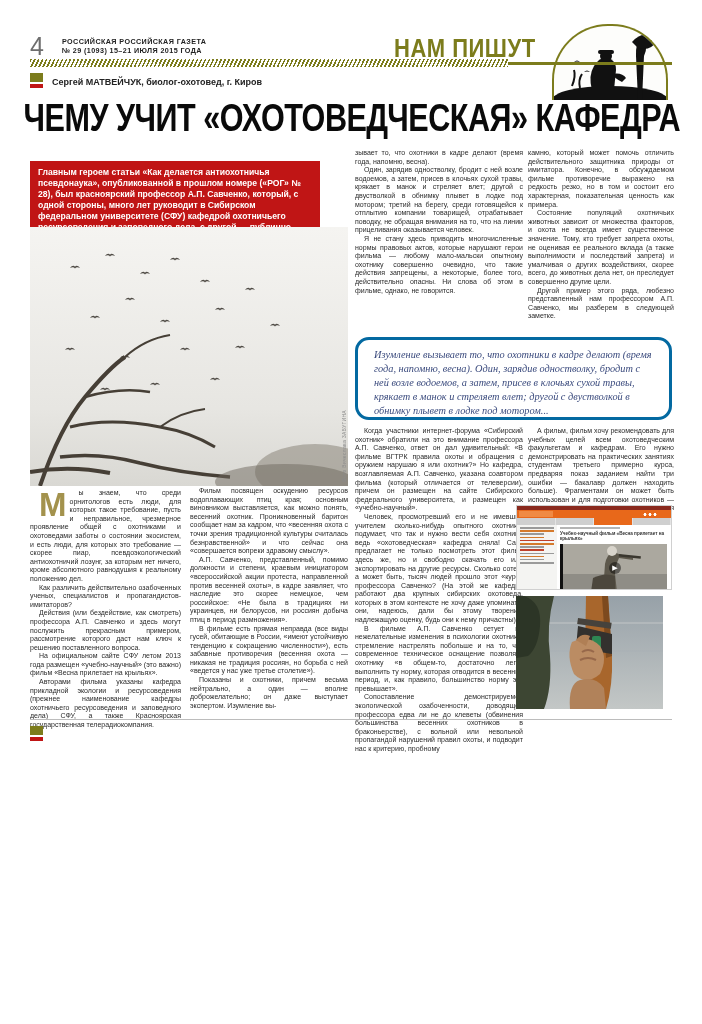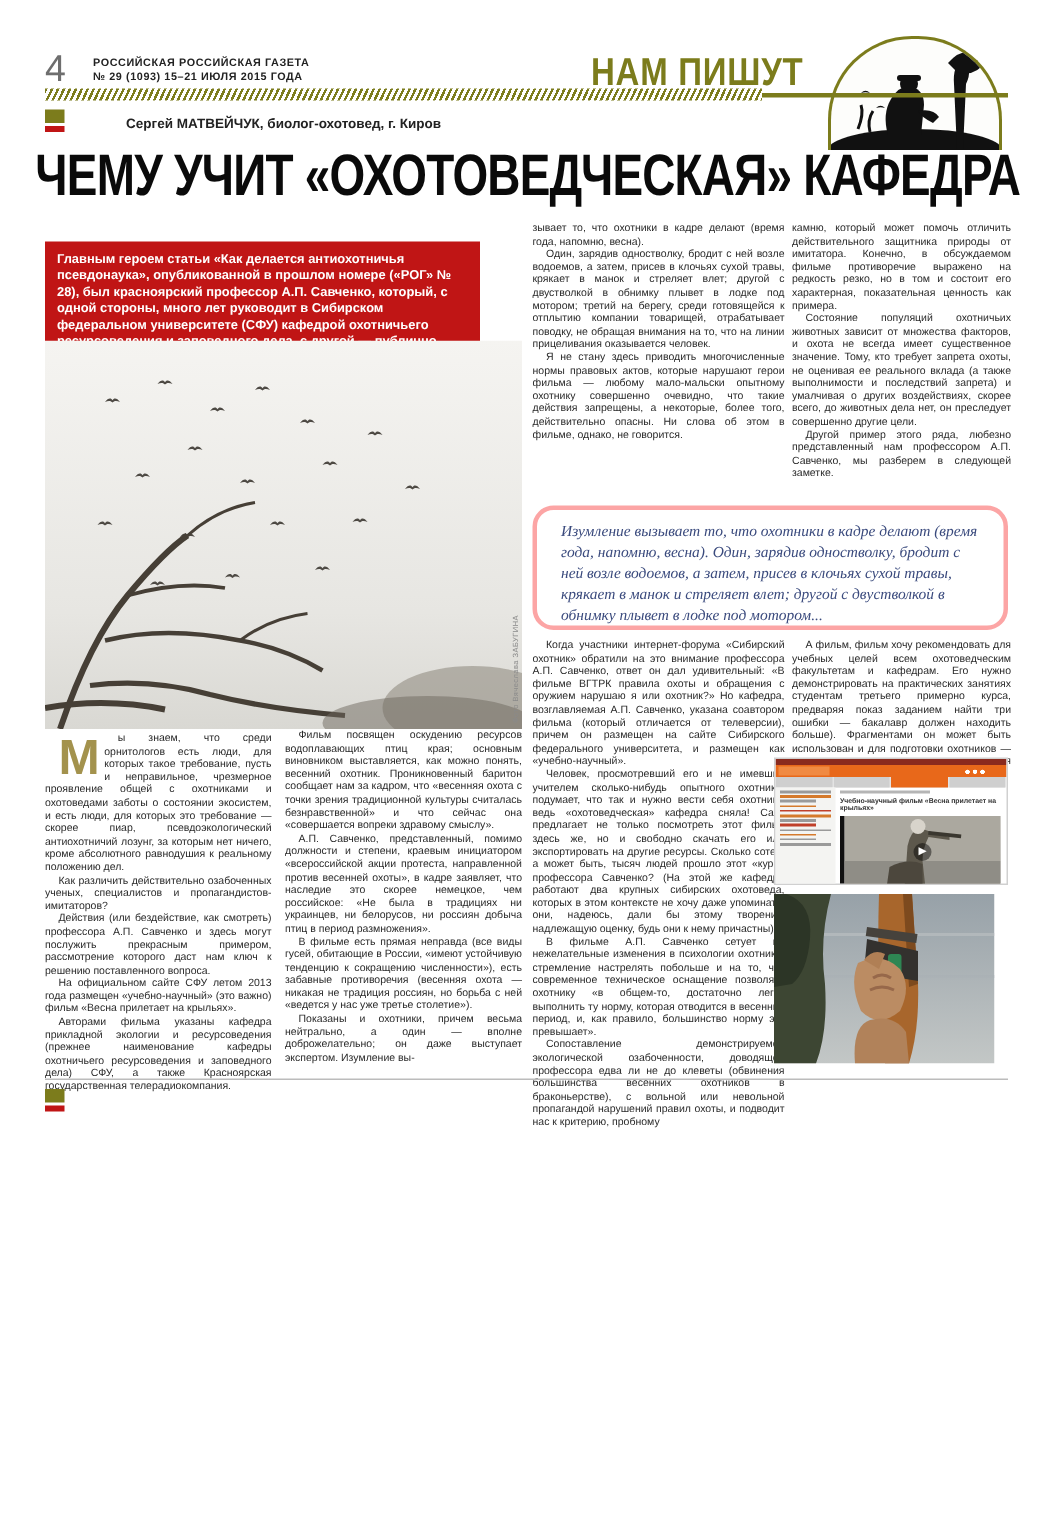--- a/index.html
+++ b/index.html
@@ -16,21 +16,21 @@
             background:repeating-linear-gradient(115deg,#7c7c1c 0 1.6px,#fff 1.6px 3.6px);}
   .thinbar{left:508px;top:62px;width:164px;height:3px;background:#7c7c1c;}
   .illus{left:552px;top:24px;width:116px;height:78px;}
   .illus-frame{width:112px;height:74px;border:2px solid #7c7c1c;border-bottom:none;
                border-radius:56px 56px 0 0;background:#fdfdfb;overflow:hidden;}
   
   .marker{width:13px;height:16px;}
   .marker .sq{width:13px;height:9px;background:#7c7c1c;}
   .marker .bar{width:13px;height:4px;background:#c01515;margin-top:2px;}
   .byline-marker{left:30px;top:73px;}
-  .byline-text{left:52px;top:77px;font-size:9px;font-weight:bold;color:#222;margin-left:32px;}
+  .byline-text{left:52px;top:77px;font-size:9px;font-weight:bold;color:#222;}
   
   .headline{left:30px;top:96px;width:642px;text-align:center;font-weight:bold;
             font-size:30px;letter-spacing:-.5px;color:#0a0a0a;white-space:nowrap;
             transform:scale(1.02,1.3);transform-origin:top center;}
   
   .leadbox{left:30px;top:161px;width:290px;height:77px;background:#c01515;
            box-sizing:border-box;padding:6px 8px;}
   .leadbox p{margin:0;color:#fff;font-weight:bold;font-size:8.6px;line-height:10.9px;
              text-align:left;}
   
@@ -45,21 +45,21 @@
   .c2{left:190px;top:487px;width:158px;}
   .c3t{left:355px;top:149px;width:168px;}
   .c4t{left:528px;top:149px;width:146px;}
   .c3b{left:355px;top:427px;width:168px;}
   .c4b{left:528px;top:427px;width:146px;}
   .dropcap{float:left;font-size:33px;line-height:29px;font-weight:bold;color:#a3924d;
            margin:1px 3px 0 0;}
   .c1 .firstp{margin:0;}
   
   .quote{left:355px;top:337px;width:317px;height:83px;box-sizing:border-box;
-         border:3px solid #fca5a5;border-radius:14px;padding:8px 14px 6px 16px;}
+         border:3px solid #0369a1;border-radius:14px;padding:8px 14px 6px 16px;}
   .quote p{margin:0;font-family:"Liberation Serif",serif;font-style:italic;
            font-size:10.3px;line-height:14px;color:#3a4a7d;}
   
   .webshot{left:516px;top:505px;width:156px;height:85px;border:1px solid #d0d0d0;
            background:#fff;box-sizing:border-box;overflow:hidden;font-size:0;}
   .ws-top{height:4px;background:#8a2a1e;}
   .ws-orange{height:8px;background:#e8681a;position:relative;}
   .ws-orange .ws-logo{position:absolute;left:2px;top:1px;width:34px;height:6px;background:#f08a43;}
   .ws-orange .ws-dots{position:absolute;right:14px;top:2.5px;width:14px;height:3px;
       background:radial-gradient(circle 1.5px at 2px 1.5px,#fff 1.4px,transparent 1.6px),

